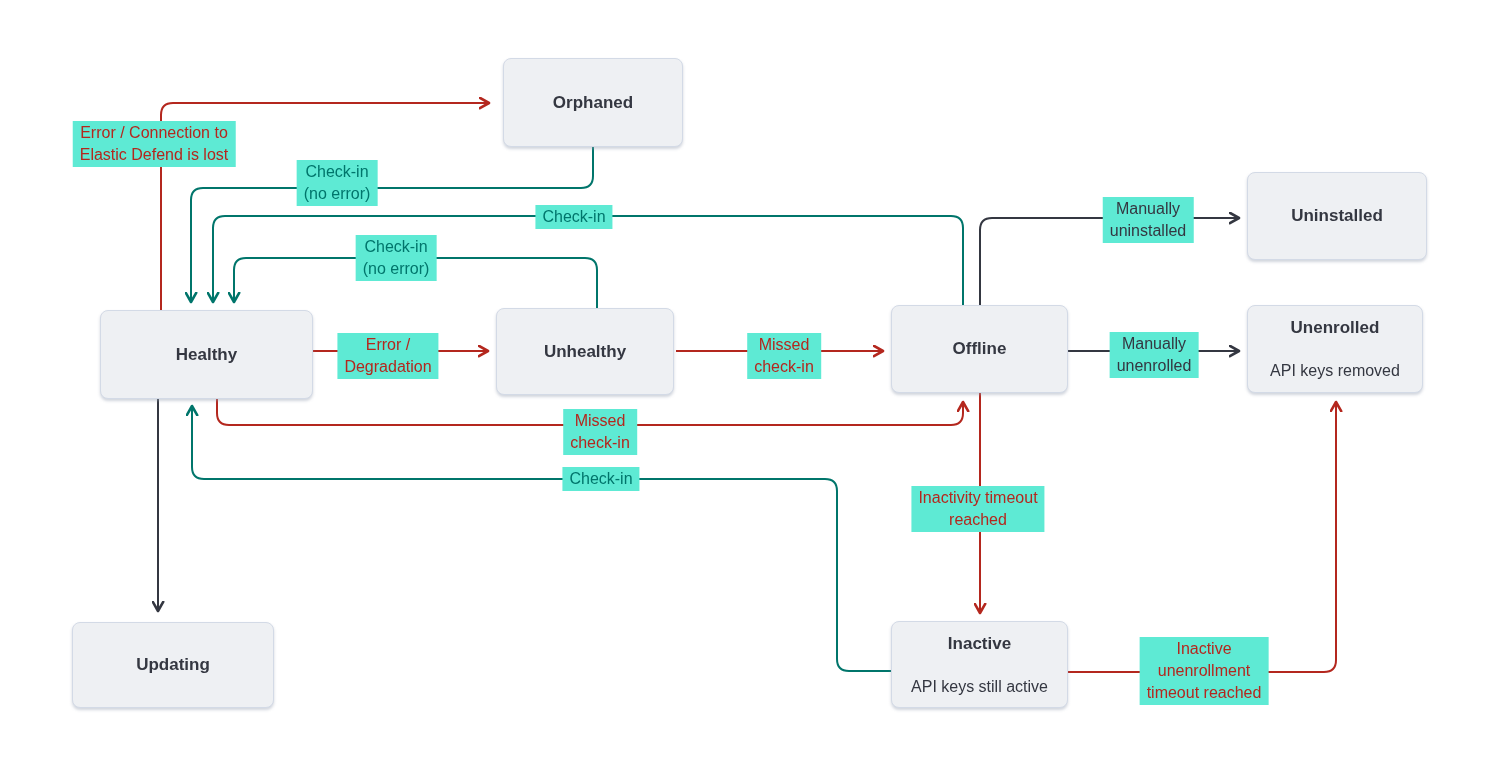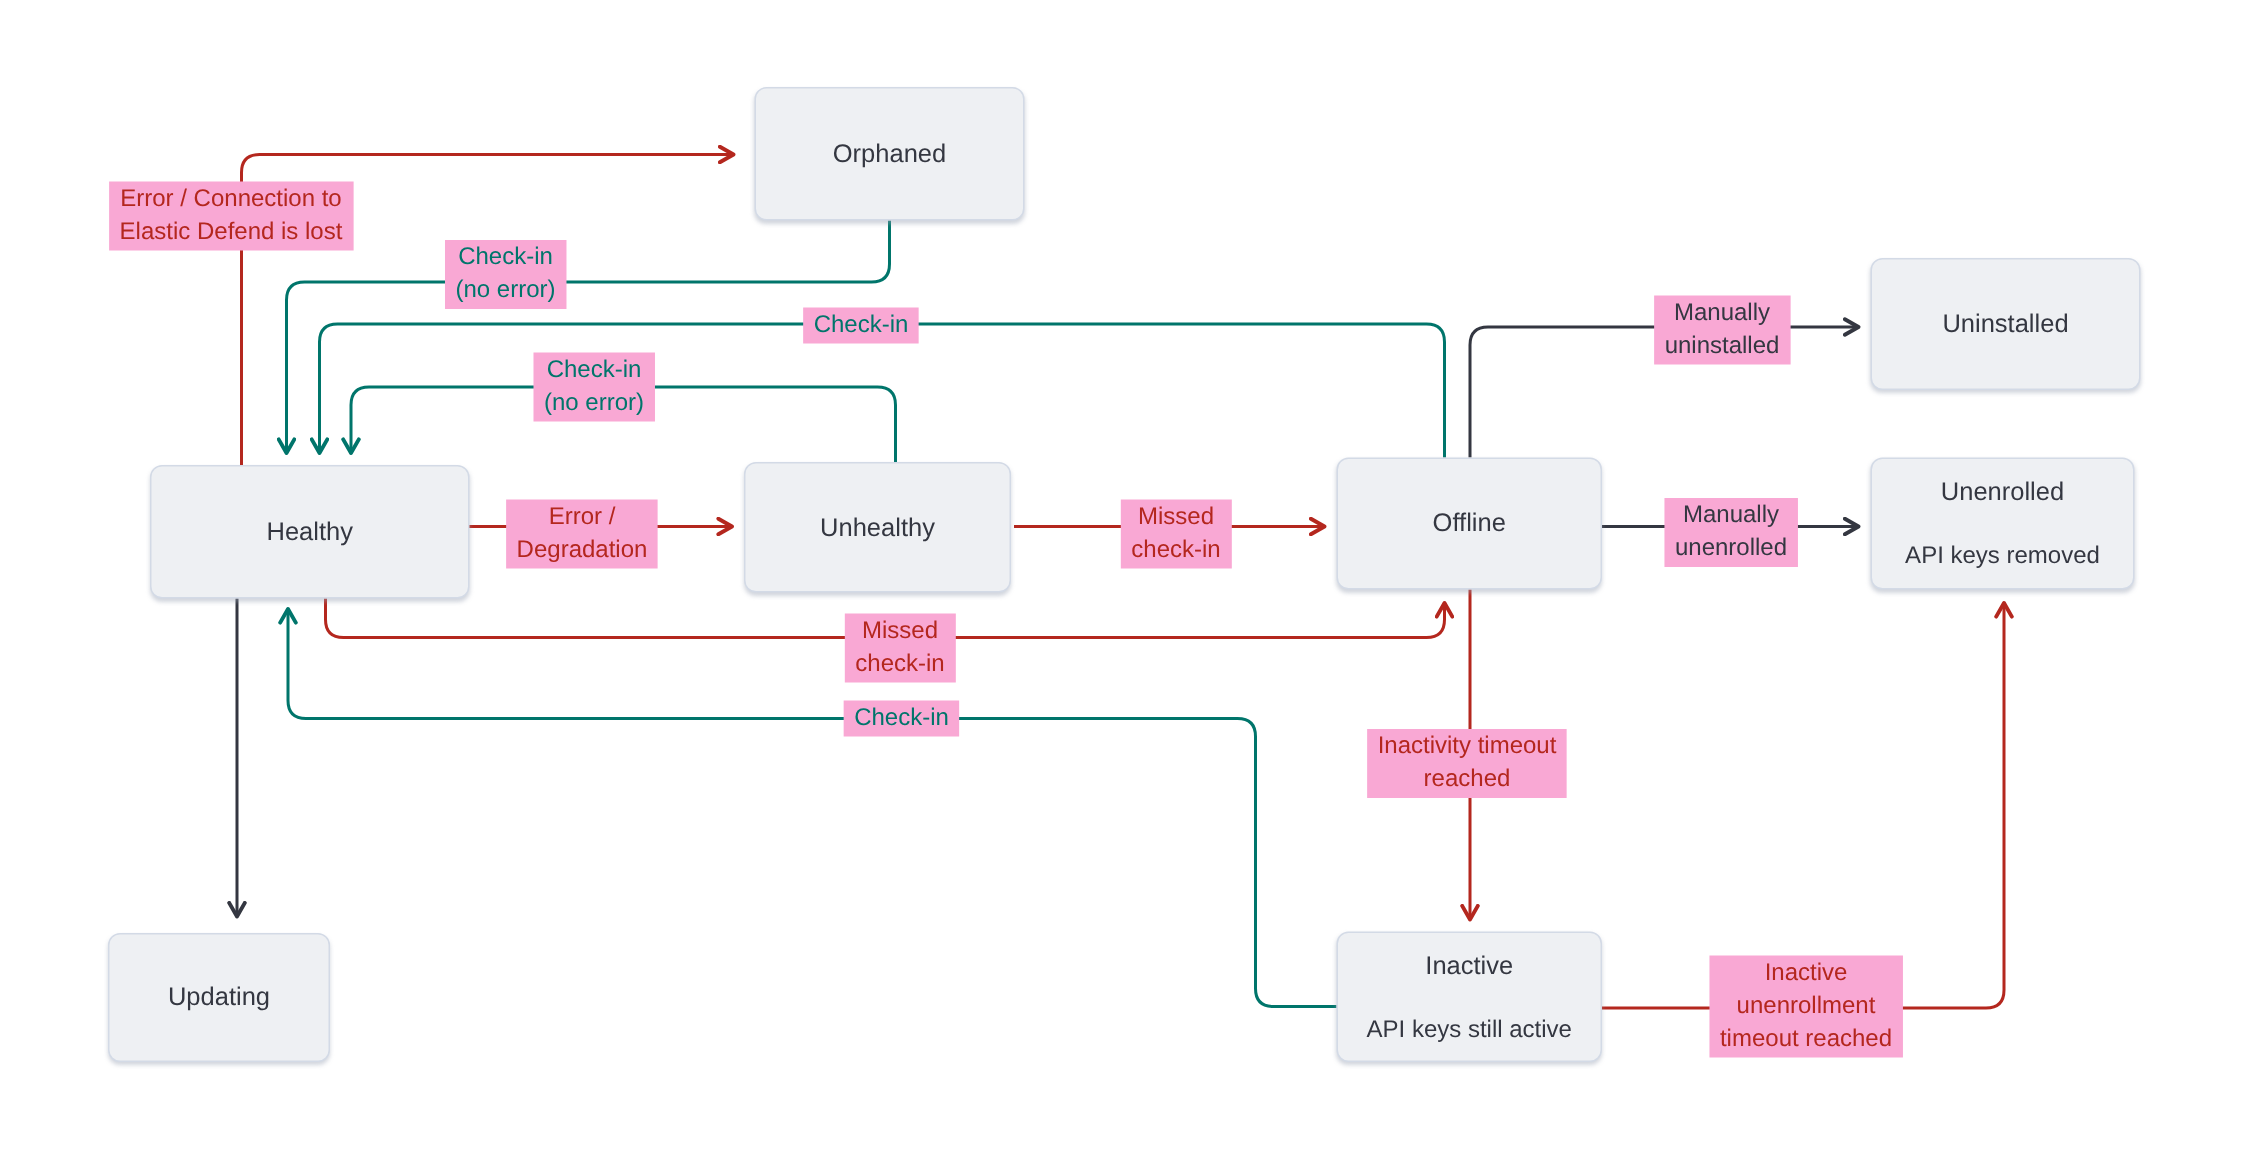--- a/index.html
+++ b/index.html
@@ -12,21 +12,21 @@
   }
   svg.edges{position:absolute;left:0;top:0;width:1494px;height:769px;}
   svg.edges path{fill:none;stroke-width:2;}
   .edge-red{stroke:var(--red,#b4271e);}
   .edge-teal{stroke:var(--teal,#00756b);}
   .edge-dark{stroke:var(--dark,#343741);}
 
   .lbl{
     position:absolute;
     transform:translate(-50%,-50%);
-    background:#f9a8d4;
+    background:#5eead4;
     padding:1px 7px;
     font-size:16px;
     line-height:22px;
     text-align:center;
     white-space:pre-line;
   }
   .lbl.red{color:var(--red,#b4271e);}
   .lbl.teal{color:var(--teal,#00756b);}
   .lbl.dark{color:var(--dark,#343741);}
 
@@ -37,37 +37,37 @@
     border-radius:8px;
     box-shadow:0 2px 3px rgba(152,162,179,.45);
     display:flex;
     flex-direction:column;
     align-items:center;
     justify-content:center;
     box-sizing:border-box;
   }
   .node-title{
     color:var(--text,#343741);
-    font-weight:normal;
+    font-weight:bold;
     font-size:17px;
   }
   .node-sub{
     color:var(--text,#343741);
     font-size:16px;
     margin-top:24px;
   }
 
   
   .n-orphaned   {left:503px;  top:58px;  width:180px; height:89px;}
   .n-uninstalled{left:1247px; top:172px; width:180px; height:88px;}
   .n-healthy    {left:100px;  top:310px; width:213px; height:89px;}
   .n-unhealthy  {left:496px;  top:308px; width:178px; height:87px;}
   .n-offline    {left:891px;  top:305px; width:177px; height:88px;}
   .n-unenrolled {left:1247px; top:305px; width:176px; height:88px;}
-  .n-updating   {left:72px;   top:622px; width:148px; height:86px;}
+  .n-updating   {left:72px;   top:622px; width:202px; height:86px;}
   .n-inactive   {left:891px;  top:621px; width:177px; height:87px;}
 
   
   .l-err-conn {left:154px;  top:144px;}
   .l-t1       {left:337px;  top:183px;}
   .l-t2       {left:574px;  top:217px;}
   .l-t3       {left:396px;  top:258px;}
   .l-r2       {left:388px;  top:356px;}
   .l-r3       {left:784px;  top:356px;}
   .l-b2       {left:1148px; top:220px;}

